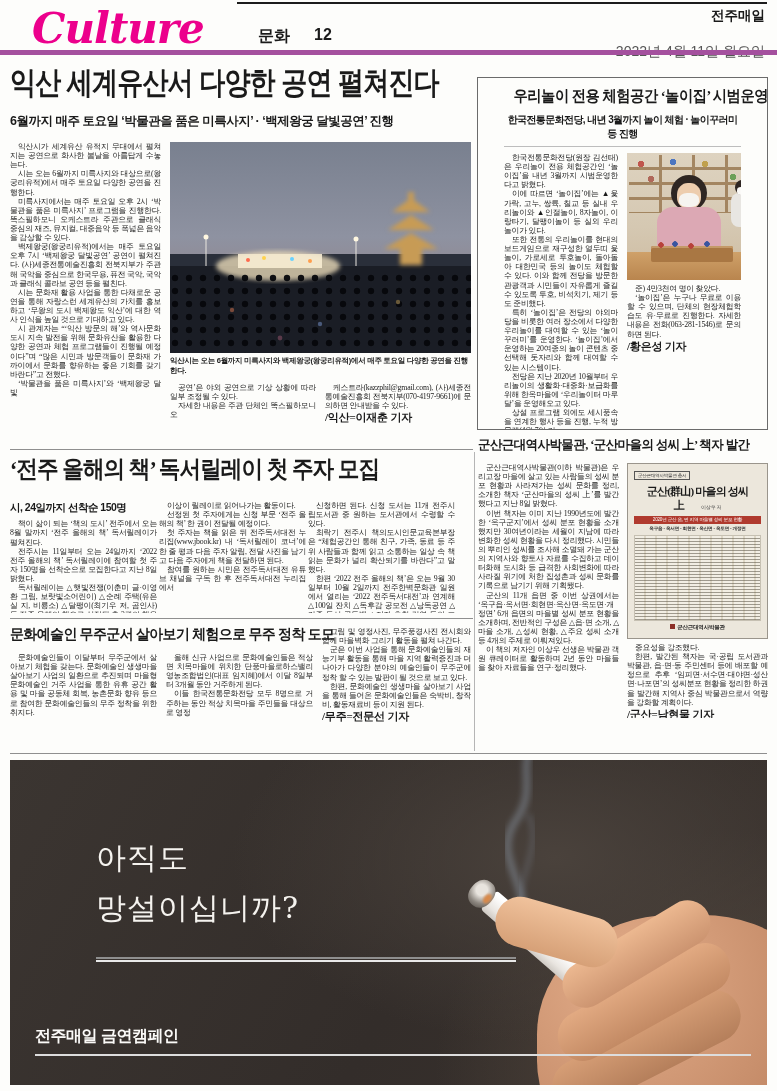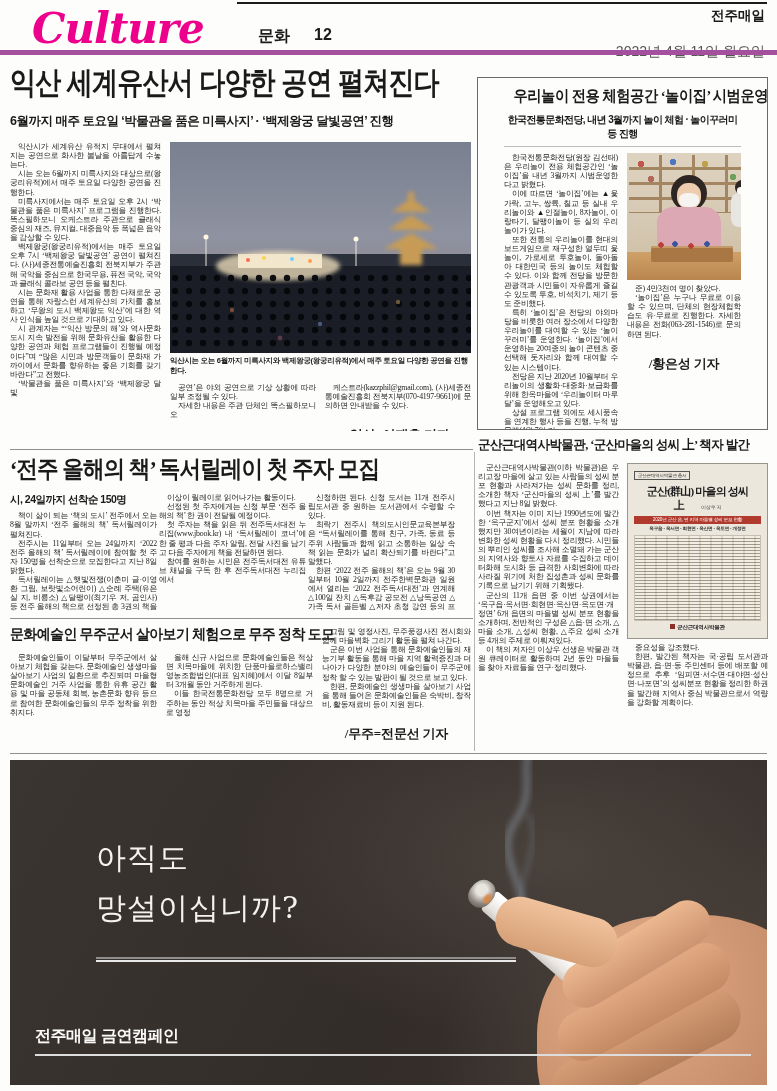--- a/index.html
+++ b/index.html
@@ -17,21 +17,21 @@
                font-style:italic; font-weight:bold; font-size:42px; color:#ec008c; letter-spacing:-1px;margin-left:20px; }
   .section   { position:absolute; left:258px; top:26px; font-size:16px; font-weight:bold; }
   .pagenum   { position:absolute; left:314px; top:26px; font-size:16px; font-weight:bold; }
   .paper     { position:absolute; right:12px; top:7px;  font-size:13.5px; font-weight:bold; }
   .date      { position:absolute; right:12px; top:31px; font-size:14px; color:#555;margin-top:12px; }
   .mbar      { position:absolute; left:0; top:50px; width:777px; height:5px; background:#a4509e; }
 
   
   .bodytxt { font-size:7.8px; line-height:1.17; letter-spacing:-0.2px; text-align:justify; overflow:hidden; }
   .bodytxt p { margin:0; text-indent:8px; }
-  .byline { font-size:13px; font-weight:bold; text-align:center; margin-top:17px; }
+  .byline { font-size:11px; font-weight:bold; text-align:left; margin-top:1px; }
   .hr { position:absolute; height:1px; background:#8f8f8f; }
   .vr { position:absolute; width:1px; background:#b5b5b5; }
 
   
   .a1 { position:absolute; left:10px; top:62px; width:461px; height:388px; overflow:hidden; }
   .a1 h1 { font-family:"Liberation Sans","DejaVu Sans",sans-serif; font-weight:900; font-size:31px;
            letter-spacing:-1px; white-space:nowrap; transform:scaleX(.84); transform-origin:0 0; }
   .a1sub { margin-top:9px; font-size:12.5px; font-weight:bold; letter-spacing:-0.5px;
            font-family:Liberation Sans, sans-serif; }
   .a1body { display:flex; gap:9px; margin-top:12px; }
@@ -78,21 +78,21 @@
   .p2-pegs { position:absolute; left:28px; bottom:30px; width:72px; height:9px; background:
     radial-gradient(circle 2.5px at 6px 4px,#b8413a 2.5px,rgba(0,0,0,0) 3px),
     radial-gradient(circle 2.5px at 20px 3px,#3a55a0 2.5px,rgba(0,0,0,0) 3px),
     radial-gradient(circle 2.5px at 36px 5px,#b8413a 2.5px,rgba(0,0,0,0) 3px),
     radial-gradient(circle 2.5px at 52px 3px,#3a55a0 2.5px,rgba(0,0,0,0) 3px); }
 
   
   .a2 { position:absolute; left:10px; top:453px; width:461px; height:160px; overflow:hidden; }
   .a2 h2 { font-size:24px; font-weight:700; letter-spacing:-1px; white-space:nowrap;
            transform:scaleX(.9); transform-origin:0 0; }
-  .a2body { display:flex; gap:2px; margin-top:8px; }
+  .a2body { display:flex; gap:2px; margin-top:16px; }
   .a2body .col { width:147px; height:118px; }
   .colsub { font-size:10.5px; font-weight:bold; letter-spacing:-0.5px; margin-bottom:6px;
             font-family:"Liberation Sans",sans-serif; }
 
   
   .a4 { position:absolute; left:478px; top:436px; width:290px; height:288px; overflow:hidden; }
   .a4 h2 { font-size:13px; font-weight:700; letter-spacing:-0.6px; white-space:nowrap;
            transform:scaleX(.96); transform-origin:0 0; }
   .a4body { display:flex; gap:8px; margin-top:9px; }
   .a4body .col { width:141px; height:255px; }
@@ -298,21 +298,21 @@
       </div>
       <div class="col bodytxt">
           <p>이상이 릴레이로 읽어나가는 활동이다.</p>
           <p>선정된 첫 주자에게는 신청 부문 ‘전주 올해의 책’ 한 권이 전달될 예정이다.</p>
           <p>첫 주자는 책을 읽은 뒤 전주독서대전 누리집(www.jbook.kr) 내 ‘독서릴레이 코너’에 한 줄 평과 다음 주자 알림, 전달 사진을 남기고 다음 주자에게 책을 전달하면 된다.</p>
           <p>참여를 원하는 시민은 전주독서대전 유튜브 채널을 구독 한 후 전주독서대전 누리집에서</p>
         </div>
       <div class="col bodytxt">
         <div>
             <p>신청하면 된다. 신청 도서는 11개 전주시립도서관 중 원하는 도서관에서 수령할 수 있다.</p>
-            <p>최락기 전주시 책의도시인문교육본부장은 “독서릴레이를 통해 친구, 가족, 동료 등 주위 사람들과 함께 읽고 소통하는 일상 속 책 읽는 문화가 널리 확산되기를 바란다”고 말했다.</p>
+            <p>최락기 전주시 책의도시인문교육본부장은 “체험공간인 통해 친구, 가족, 동료 등 주위 사람들과 함께 읽고 소통하는 일상 속 책 읽는 문화가 널리 확산되기를 바란다”고 말했다.</p>
             <p>한편 ‘2022 전주 올해의 책’은 오는 9월 30일부터 10월 2일까지 전주한벽문화관 일원에서 열리는 ‘2022 전주독서대전’과 연계해 △100일 잔치 △독후감 공모전 △낭독공연 △가족 독서 골든벨 △저자 초청 강연 등의 프로그램이 진행 될 예정이다.</p>
           </div>
 
       </div>
     </div>
   </section>
 
   <div class="hr" style="left:10px; top:618px; width:463px;"></div>
 
   <section class="a5">

